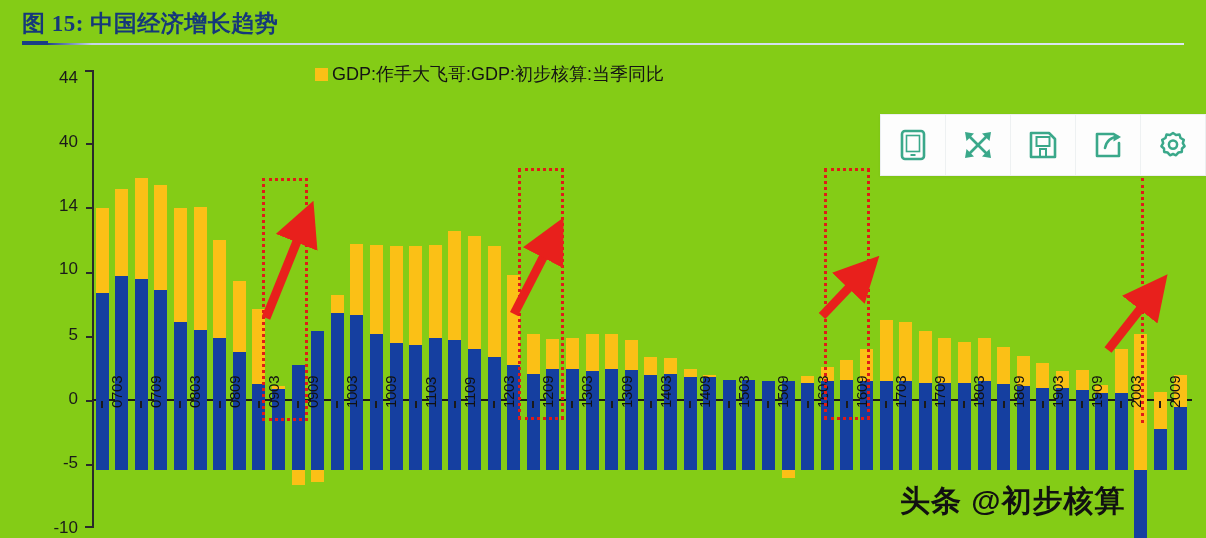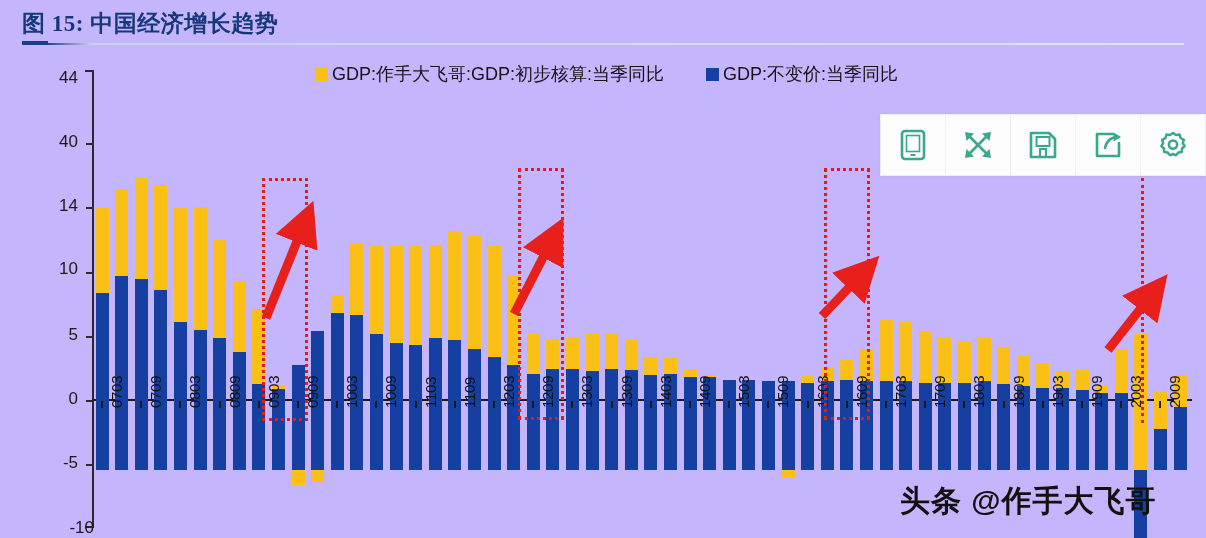--- a/index.html
+++ b/index.html
@@ -2,21 +2,21 @@
 <html><head>
 <meta charset="utf-8">
 <style>
   * { box-sizing: border-box; margin: 0; padding: 0; }
   html, body {
     width: 1206px; height: 538px;
     background: #ffffff;
     font-family: "Liberation Sans", sans-serif;
     overflow: hidden;
   }
-  #root { position: relative; width: 1206px; height: 538px; background:#c4b5fd; }
+  #root { position: relative; width: 1206px; height: 538px; background:#84cc16; }
 
   
   .title-bar {
     position: absolute; left: 0; top: 0; width: 1206px; height: 48px;
   }
   .title-text {
     position: absolute; left: 22px; top: 8px;
     font-family: "Liberation Serif", serif;
     font-size: 23px; font-weight: bold; color: #15387a;
     letter-spacing: 0.5px; white-space: nowrap;
@@ -150,21 +150,21 @@
       <div class="ylabel" style="left: 14px; top: 196.25px;">14</div>
       <div class="ytickmark" style="top: 207.25px;"></div>
       <div class="ylabel" style="left: 14px; top: 259px;">10</div>
       <div class="ytickmark" style="top: 271.5px;"></div>
       <div class="ylabel" style="left: 14px; top: 324.75px;">5</div>
       <div class="ytickmark" style="top: 335.75px;"></div>
       <div class="ylabel" style="left: 14px; top: 389px;">0</div>
       <div class="ytickmark" style="top: 400px;"></div>
       <div class="ylabel" style="left: 14px; top: 453.25px;">-5</div>
       <div class="ytickmark" style="top: 464.25px;"></div>
-      <div class="ylabel" style="left: 30px; top: 517.5px;">-10</div>
+      <div class="ylabel" style="left: 14px; top: 517.5px;">-10</div>
     </div>
 
   <div class="plot">
     <div class="bars" id="bars">
         <div class="barcol" style="left: 3.5px; height: 0px;">
           <div class="seg-blue" style="bottom: 0px; height: 177.33px;"></div>
           <div class="seg-yellow" style="bottom: 177.33px; height: 84.81px;"></div>
         </div>
         <div class="barcol" style="left: 23.1px; height: 0px;">
           <div class="seg-blue" style="bottom: 0px; height: 194.035px;"></div>
@@ -443,24 +443,20 @@
       <div class="xlabel" style="left: 1127.2px;">2003</div>
       <div class="xtickmark" style="left: 1159.4px;"></div>
       <div class="xlabel" style="left: 1166.4px;">2009</div>
     </div>
 
   <div class="legend">
     <div class="legend-item">
       <span class="legend-swatch" style="background:#fbc016"></span>
       <span class="legend-label">GDP:作手大飞哥:GDP:初步核算:当季同比</span>
     </div>
-    <div class="legend-item">
-      <span class="legend-swatch" style="background:#153fa0"></span>
-      <span class="legend-label">GDP:不变价:当季同比</span>
-    </div>
   </div>
 
   <div class="hl-box" style="left:262px; top:178px; width:46px; height:243px;"></div>
   <div class="hl-box" style="left:518px; top:168px; width:46px; height:252px;"></div>
   <div class="hl-box" style="left:824px; top:168px; width:46px; height:252px;"></div>
   <div class="hl-line" style="left:1141px; top:178px; height:245px;"></div>
 
   <svg class="arrowlayer" viewBox="0 0 1206 538">
     <defs>
       <marker id="ah" markerWidth="5" markerHeight="5" refX="2.2" refY="2.5" orient="auto">
@@ -514,16 +510,16 @@
         <g fill="none" stroke="#3aa88a" stroke-width="2.5" stroke-linejoin="round">
           <path d="M16,4 L19,6 L22.5,5.5 L23.5,9 L26.8,10.8 L25.8,14.2 L27.6,17.2 L25,19.5
                    L24.8,23 L21.3,23.6 L19,26.3 L16,25 L13,26.3 L10.7,23.6 L7.2,23
                    L7,19.5 L4.4,17.2 L6.2,14.2 L5.2,10.8 L8.5,9 L9.5,5.5 L13,6 Z"></path>
           <circle cx="16" cy="15.6" r="4.1"></circle>
         </g>
       </svg>
     </div>
   </div>
 
-  <div class="watermark">头条 @作手大飞哥</div>
+  <div class="watermark">头条 @初步核算</div>
   <div class="watermark-sub"></div>
 
 </div>
 
 </body></html>

